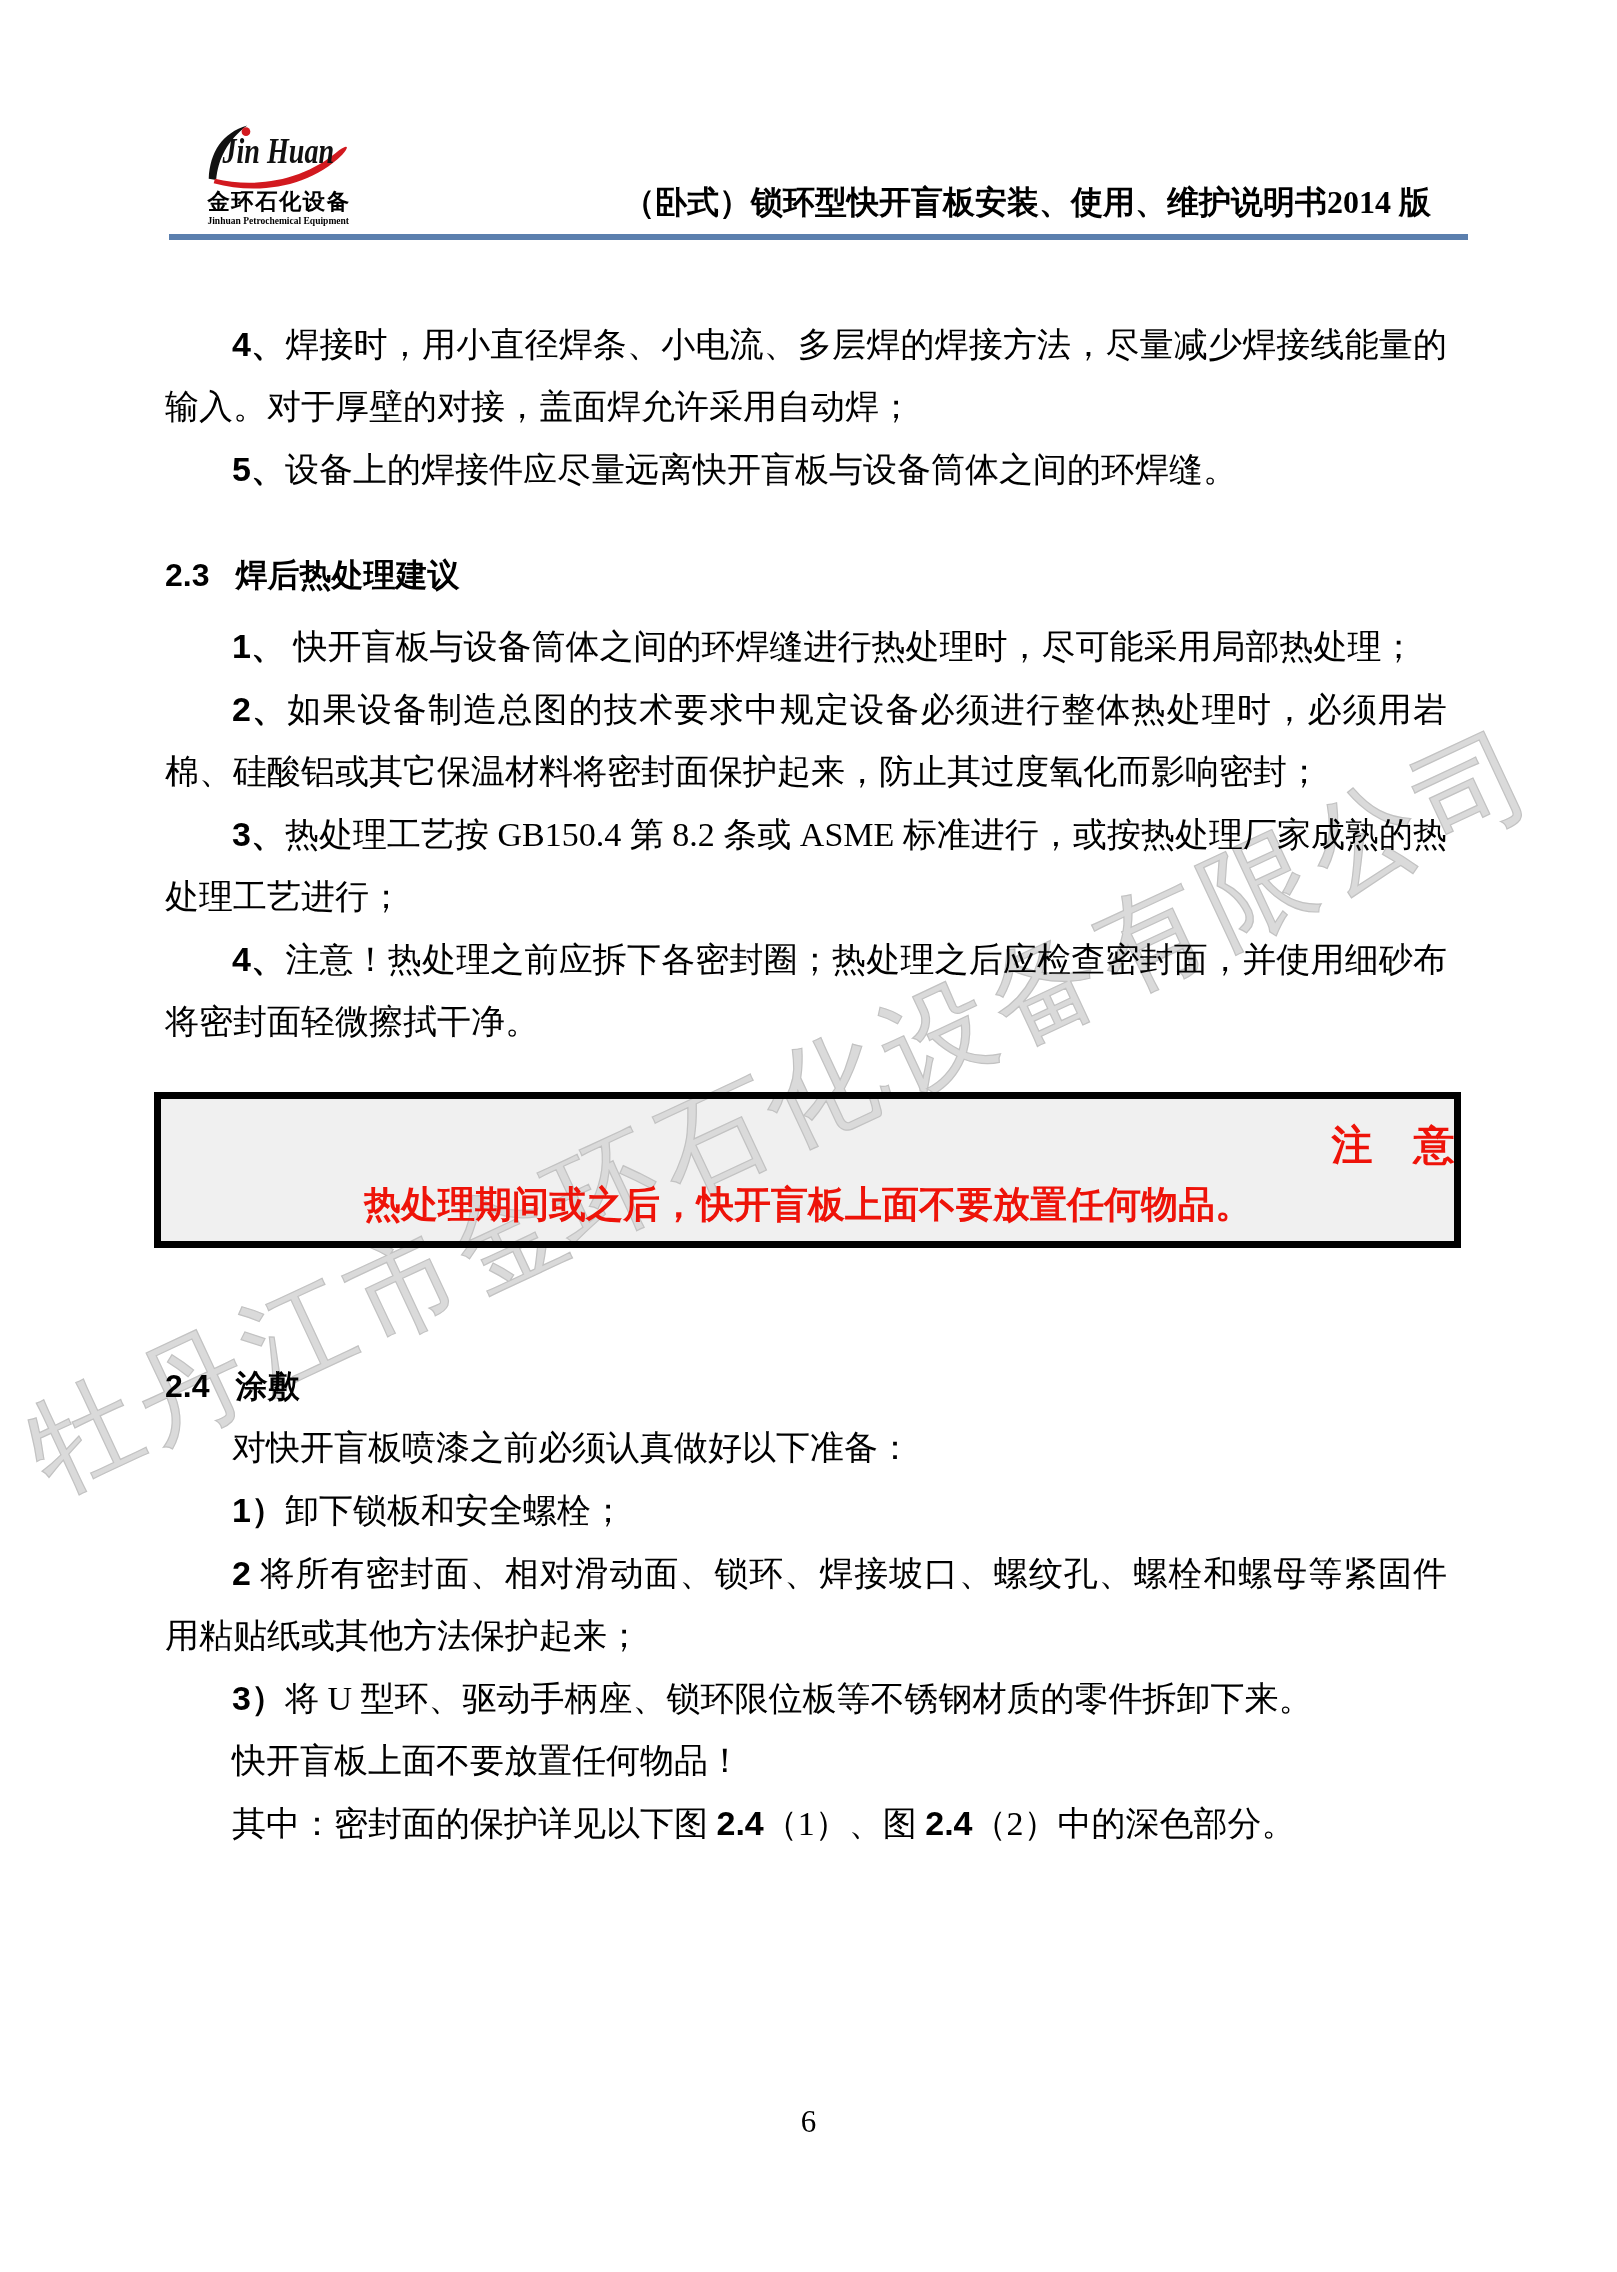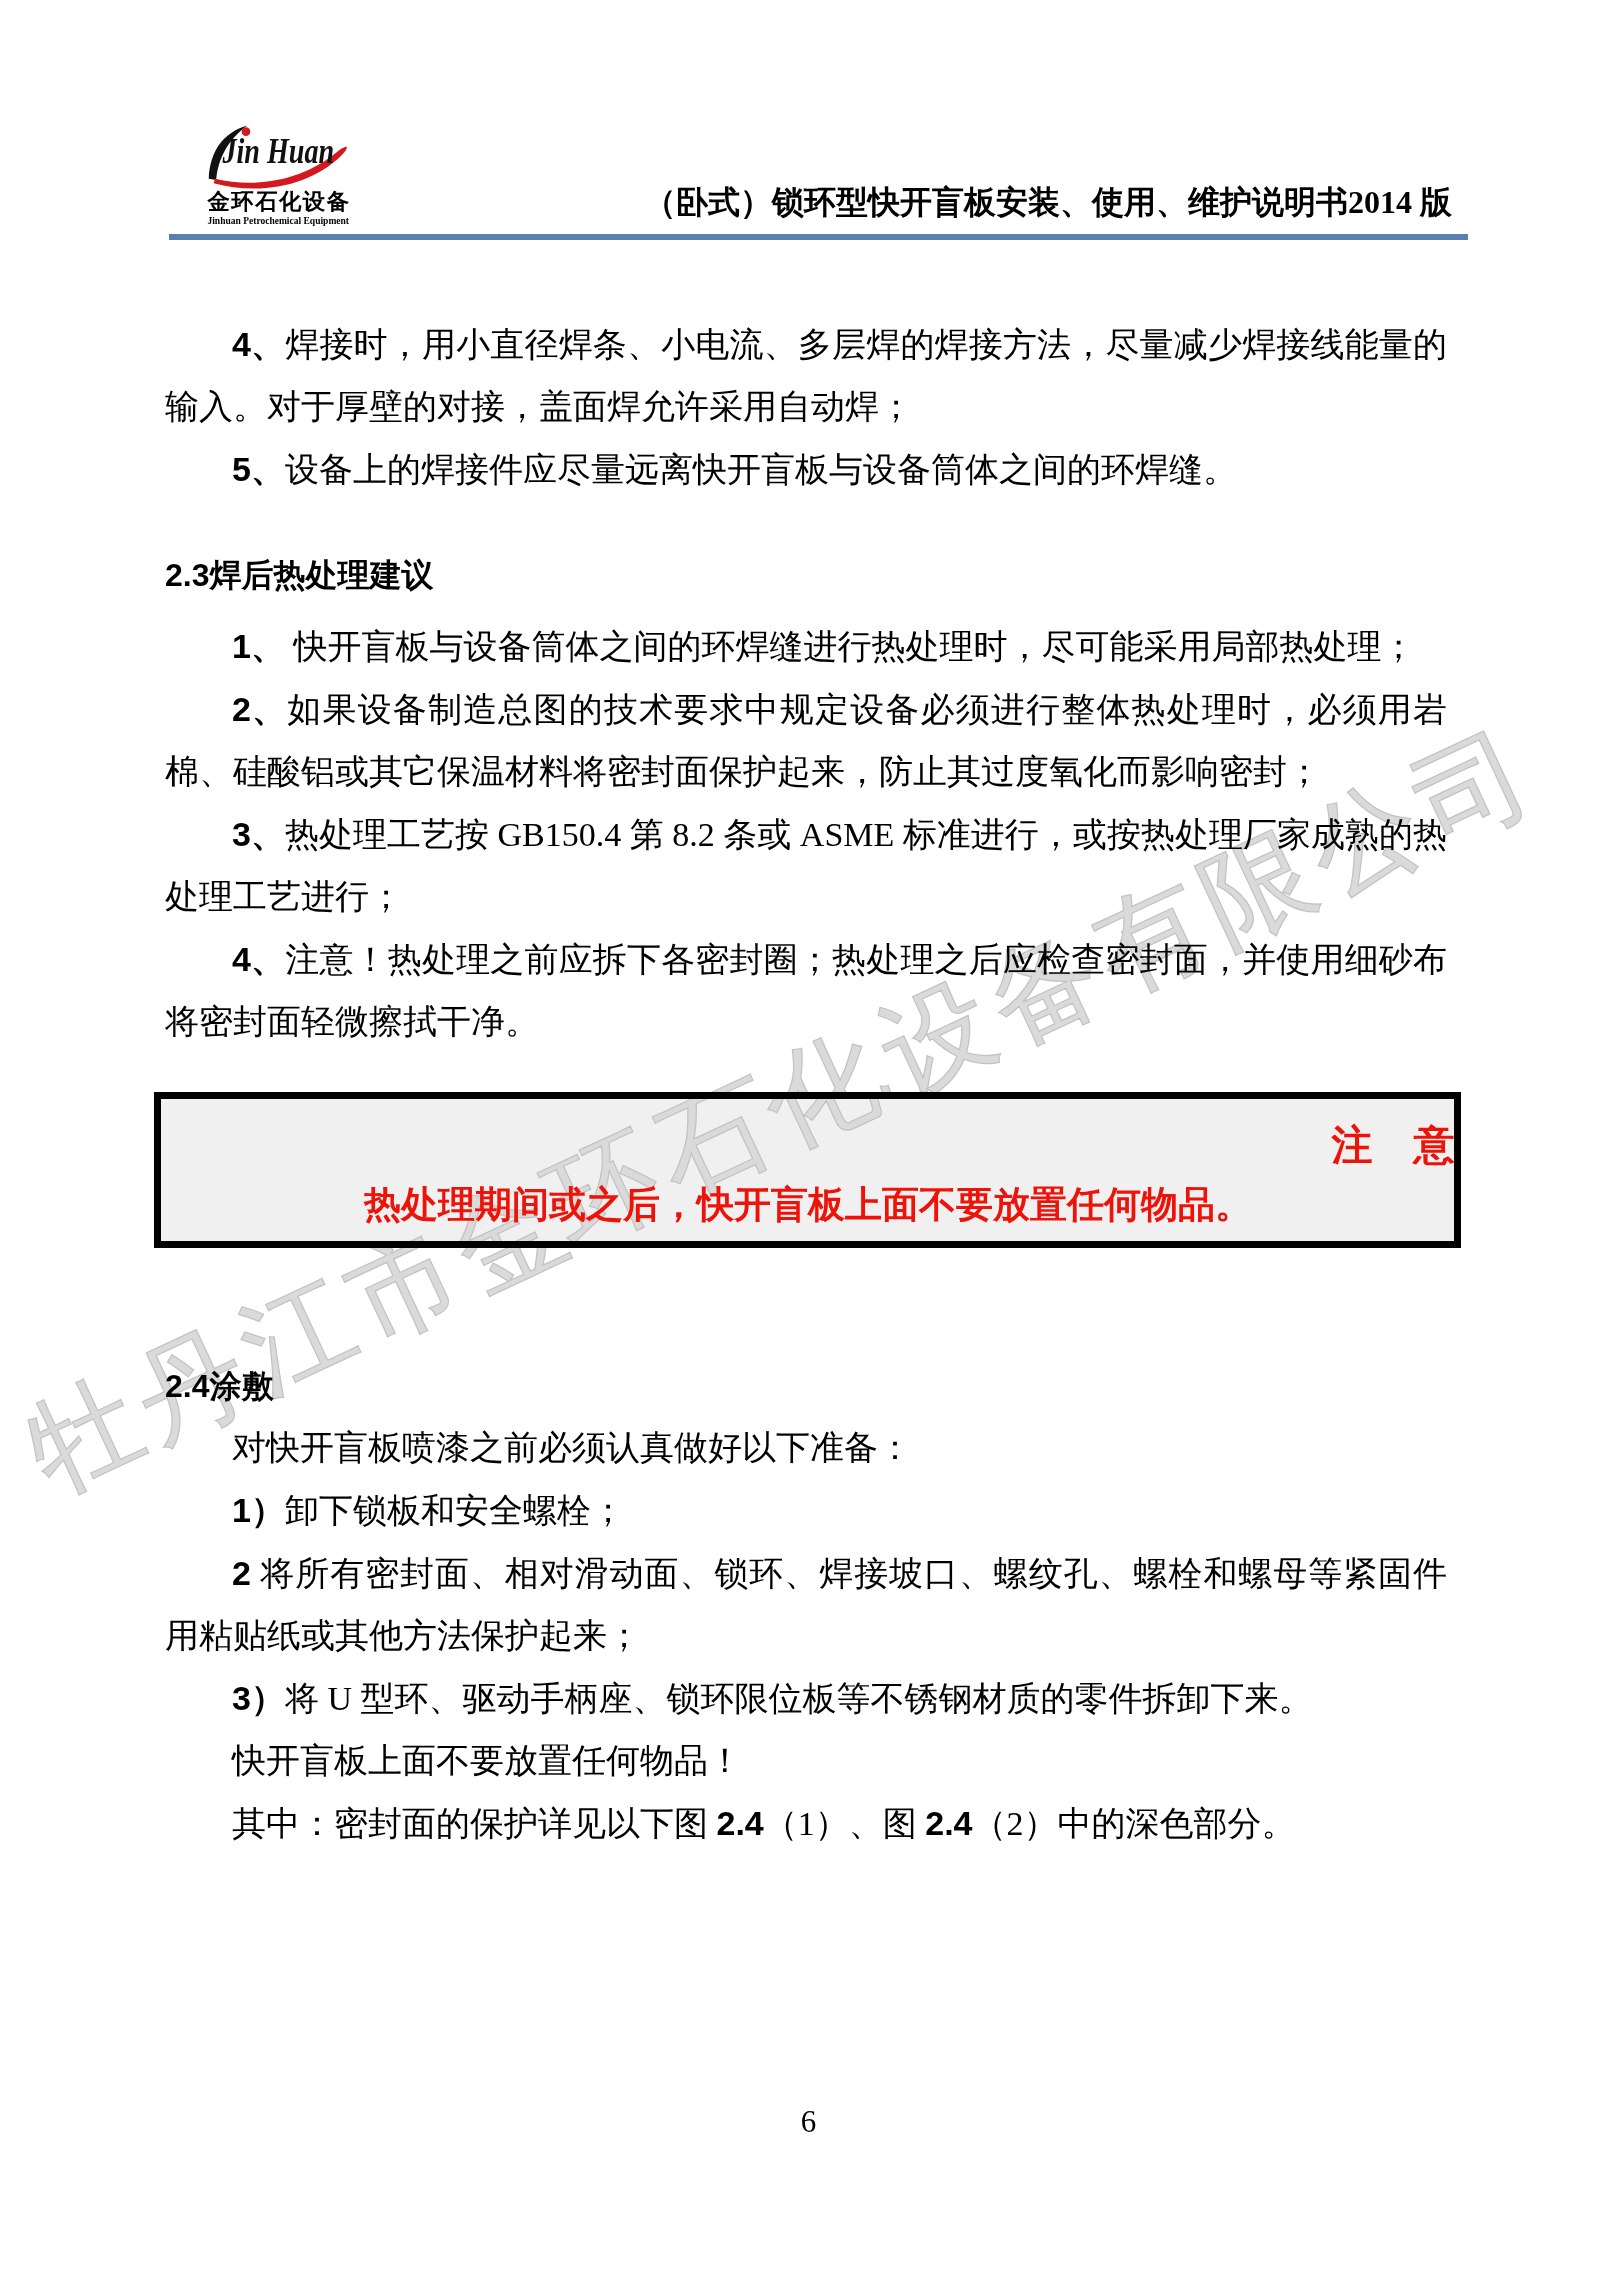--- a/index.html
+++ b/index.html
@@ -33,25 +33,25 @@
   .watermark.inner {
     left: 608px;
     top: 15.5px;
     z-index: 0;
   }
 
   
   .logo-svg { position: absolute; left: 205px; top: 124px; z-index: 2; }
   .doc-title {
     position: absolute;
-    left: 546px;
+    left: 574px;
     top: 184px;
     width: 906px;
     display: flex;
-    justify-content: flex-end;
+    justify-content: center;
     align-items: baseline;
     font-weight: bold;
     font-size: 32px;
     line-height: 36px;
     z-index: 2;
     white-space: nowrap;
   }
   .header-rule {
     position: absolute;
     left: 169px;
@@ -80,21 +80,21 @@
   }
   .bold-num { font-weight: bold; font-family: "Liberation Sans", "DejaVu Sans", sans-serif; }
   .sec-heading {
     font-family: "Liberation Sans", "DejaVu Sans", sans-serif;
     font-weight: bold;
     font-size: 32px;
     line-height: 62px;
     text-align: left;
     text-indent: 0;
   }
-  .sec-heading .sec-num { }
+  .sec-heading .sec-num { margin-right: 26px; }
   .h23 { margin-top: 43px; margin-bottom: 9.3px; }
   .h24 { margin-top: 107px; margin-bottom: 0; }
 
   
   .notice-box {
     position: relative;
     margin-top: 39px;
     margin-left: -10.6px;
     width: 1307px;
     height: 156px;

